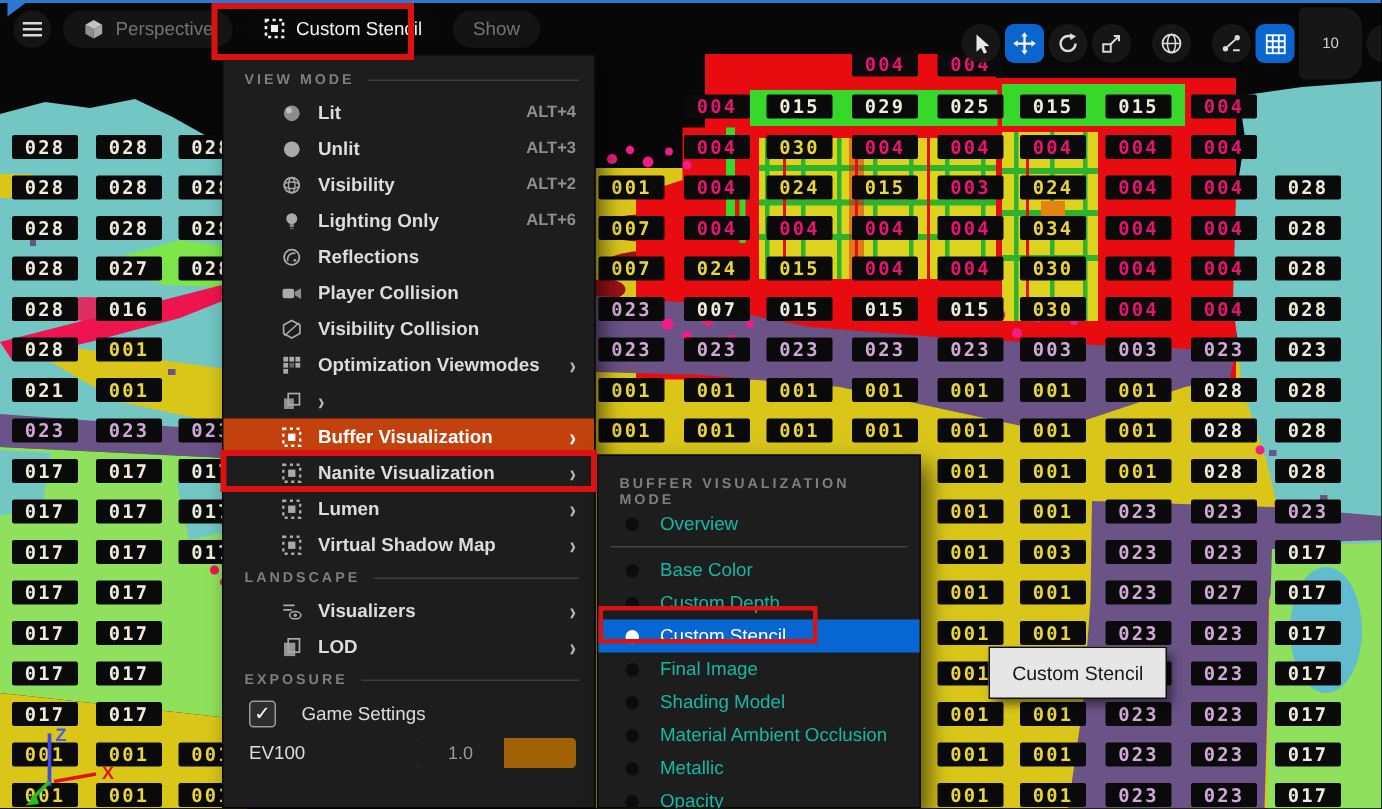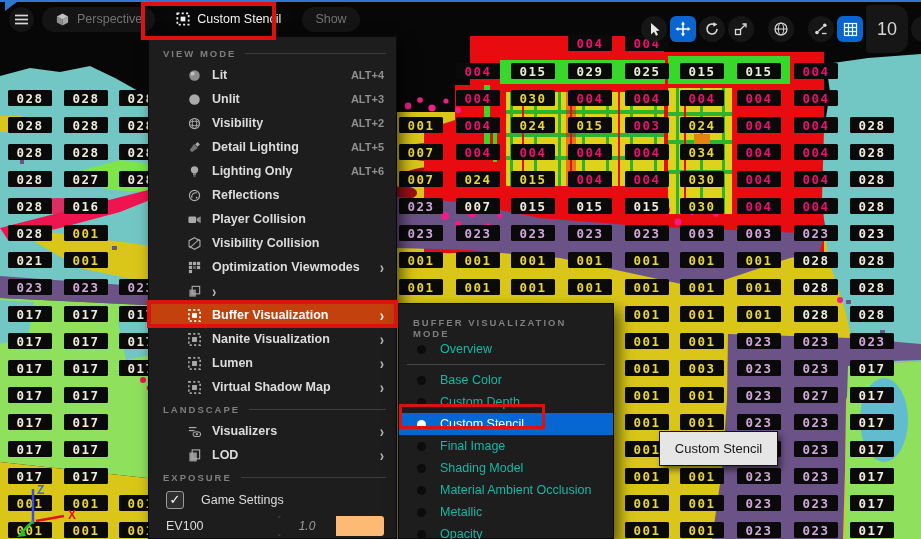--- a/index.html
+++ b/index.html
@@ -17,21 +17,21 @@
   .tb-left{display:flex;align-items:center;gap:8px;padding-left:9px;}
   .tb-circle{width:25px;height:25px;border-radius:50%;background:rgba(22,22,22,.92);display:flex;align-items:center;justify-content:center;}
   .tb-pill{height:25px;border-radius:13px;background:rgba(22,22,22,.92);color:#737373;font-size:12.5px;
            display:flex;align-items:center;gap:7px;padding:0 13px;white-space:nowrap;}
   .tb-pill.active{background:rgba(8,8,8,.96);color:#f2f2f2;}
   .tb-right{position:absolute;right:0;top:5px;display:flex;align-items:center;gap:3px;}
   .tb-ic{width:26px;height:26px;border-radius:50%;background:rgba(24,24,24,.9);display:flex;align-items:center;justify-content:center;}
   .tb-ic.blue{background:#0b65cf;border-radius:6px;}
   .tb-gap{width:8px;}
   .tb-num{height:16px;min-width:30px;border-radius:4px 13px 13px 4px;background:rgba(24,24,24,.9);color:#d6d6d6;
-          font-size:18px;display:flex;align-items:center;justify-content:center;padding:16px 6px;}
+          font-size:10px;display:flex;align-items:center;justify-content:center;padding:16px 6px;}
   
   .panel{position:absolute;background:#1d1d1d;border:1px solid #090909;box-shadow:5px 7px 14px rgba(0,0,0,.6);
          z-index:10;box-sizing:border-box;color:#dcdcdc;}
   #view-menu{left:148px;top:36px;width:249px;height:503px;padding-top:6px;}
   #buffer-menu{left:398px;top:303px;width:216px;height:236px;padding-top:14px;}
   .section{display:flex;align-items:center;height:20px;padding:0 10px 0 14px;color:#7f7f7f;
            font-size:9.5px;letter-spacing:2px;font-weight:bold;}
   .section .rule{flex:1;height:1px;background:#3d3d3d;margin-left:9px;}
   .mrow{display:flex;align-items:center;height:24px;padding:0 12px 0 15px;font-size:12.5px;color:#dcdcdc;font-weight:bold;}
   .mrow.hl{background:#c2410c;color:#fff;}
@@ -46,21 +46,21 @@
   .mrow.hl .chev{color:#fff;}
   .brow{display:flex;align-items:center;height:22px;padding:0 12px 0 18px;font-size:12.5px;color:#14b8a6;}
   .brow .dotwrap{width:9px;margin-right:14px;}
   .brow.hl{background:#0667d3;color:#fff;}
   .bsep{height:9px;display:flex;align-items:center;padding:0 8px;}
   .bsep div{flex:1;height:1px;background:#454545;}
   
   .erow{display:flex;align-items:center;height:26px;padding:0 12px 0 17px;font-size:12.5px;}
   .checkbox{width:16px;height:16px;border:1px solid #9a9a9a;border-radius:3px;background:#2e2e2e;
             color:#fff;font-size:13px;line-height:15px;text-align:center;margin-right:17px;}
-  .ev-input{margin-left:auto;width:106px;height:20px;background:#fdba74;border-radius:3px;display:flex;align-items:center;font-style:italic;}
+  .ev-input{margin-left:auto;width:106px;height:20px;background:#a16207;border-radius:3px;display:flex;align-items:center;}
   .ev-input .valseg{width:58px;height:20px;background:#1d1d1d;border-radius:3px 0 0 3px;color:#9b9b9b;
             font-size:12px;display:flex;align-items:center;justify-content:center;}
   
   #tooltip{position:absolute;left:659px;top:431px;width:119px;height:35px;background:#e6e6e6;border:1px solid #111;
            box-shadow:3px 4px 6px rgba(0,0,0,.5);color:#161616;font-size:13px;display:flex;align-items:center;
            justify-content:center;z-index:12;box-sizing:border-box;}
   
   .redbox{position:absolute;border:4px solid #da1212;z-index:30;box-sizing:border-box;pointer-events:none;}
   #rb-toolbar{left:141px;top:2px;width:135px;height:38px;}
   #rb-buffer{left:147px;top:300px;width:251px;height:28px;}
@@ -985,33 +985,20 @@
               <ellipse cx="8" cy="8" rx="2.3" ry="5.4" fill="none" stroke="currentColor" stroke-width="1"></ellipse>
             </svg>
           </span>
           <span class="lbl">Visibility</span>
           <span class="sc">ALT+2</span>
         </div>
         <div class="mrow">
           <span class="dotwrap" style="margin-right: 13px; display: inline-block; width: 9px;"><span class="dot"></span></span>
           <span class="icn">
             <svg width="15" height="15" viewBox="0 0 16 16">
-              <g transform="rotate(45 8 8)">
-                <rect x="6.2" y="1.6" width="3.6" height="3.6" fill="currentColor"></rect>
-                <path d="M5.1 5.8 L10.9 5.8 L9.7 13.6 L6.3 13.6 Z" fill="currentColor" opacity=".6"></path>
-              </g>
-            </svg>
-          </span>
-          <span class="lbl">Detail Lighting</span>
-          <span class="sc">ALT+5</span>
-        </div>
-        <div class="mrow">
-          <span class="dotwrap" style="margin-right: 13px; display: inline-block; width: 9px;"><span class="dot"></span></span>
-          <span class="icn">
-            <svg width="15" height="15" viewBox="0 0 16 16">
               <circle cx="8" cy="6.2" r="3.9" fill="currentColor"></circle>
               <rect x="6.5" y="10" width="3" height="2.1" fill="currentColor" opacity=".75"></rect>
               <rect x="6.9" y="12.5" width="2.2" height="1.3" fill="currentColor" opacity=".5"></rect>
             </svg>
           </span>
           <span class="lbl">Lighting Only</span>
           <span class="sc">ALT+6</span>
         </div>
         <div class="mrow">
           <span class="dotwrap" style="margin-right: 13px; display: inline-block; width: 9px;"><span class="dot"></span></span>

